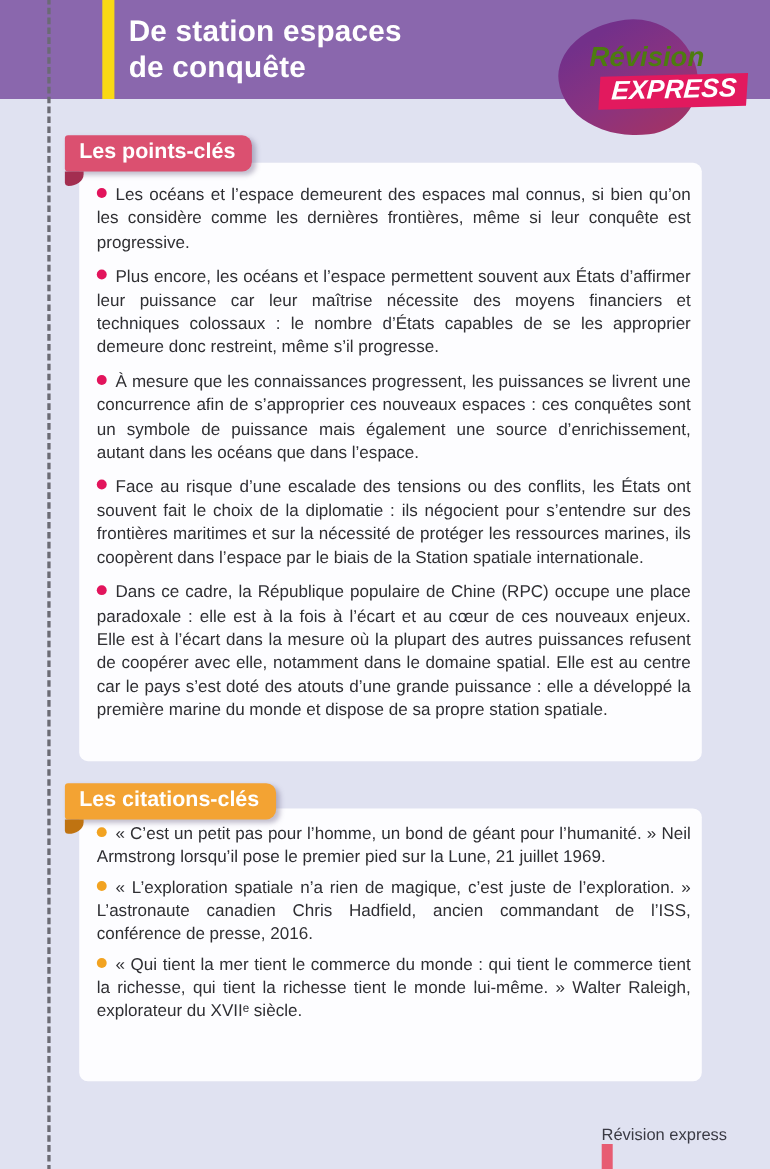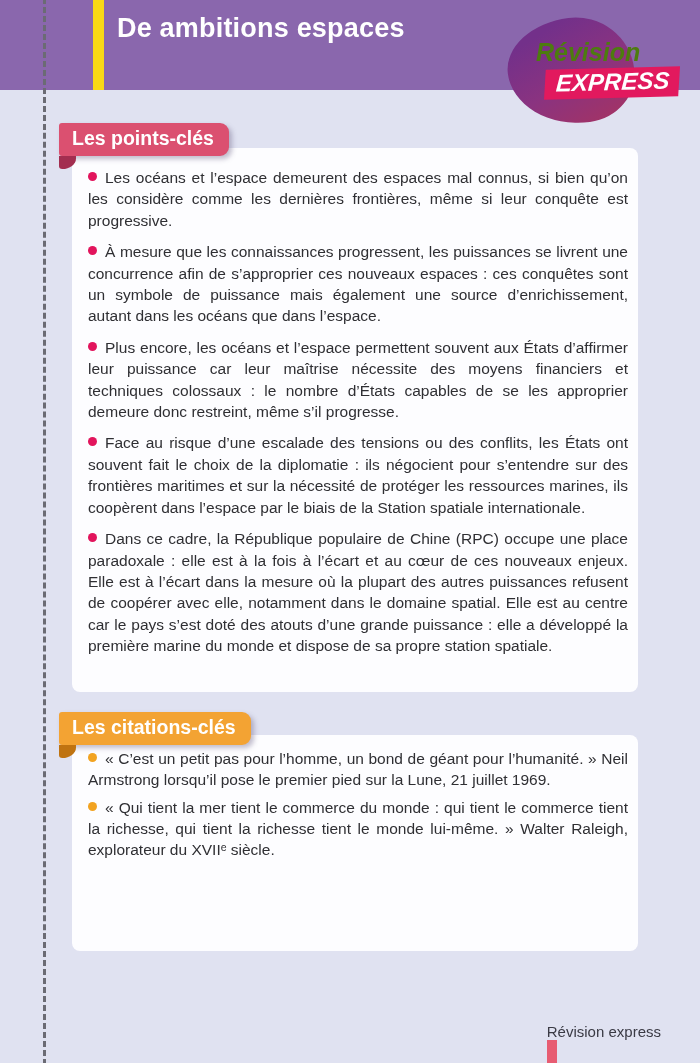--- a/index.html
+++ b/index.html
@@ -54,21 +54,21 @@
   .ribbon.points{top:123px;background:var(--c-ribbon_points,#DB5070);}
   .ribbon.points::after{background:var(--c-fold_points,#A32E50);}
   .ribbon.citations{top:712px;background:var(--c-ribbon_citations,#F3A333);}
   .ribbon.citations::after{background:var(--c-fold_citations,#BF7311);}
   
   .card{
     position:absolute;left:72px;width:566px;background:var(--c-card_bg,#FDFDFF);
     border-radius:8px;z-index:2;box-sizing:border-box;
   }
   .card.points{top:148px;height:544px;padding:19px 10px 0 16px;}
-  .card.citations{top:735px;height:216px;padding:13px 10px 0 16px;}
+  .card.citations{top:735px;height:248px;padding:13px 10px 0 16px;}
   .card p{
     margin:0 0 10px 0;text-align:justify;
     font-size:15.5px;line-height:21.4px;
   }
   .card.citations p{line-height:21px;margin-bottom:7px;}
   .dot{
     display:inline-block;width:9px;height:9px;border-radius:50%;
     margin:0 8px 1px 0;vertical-align:1px;
   }
   .card.points .dot{background:var(--c-bullet_points,#E2145C);}
@@ -82,49 +82,51 @@
   .footer-num{font-size:16.5px;font-weight:bold;color:var(--c-text,#2F2F33);padding-top:5px;margin-left:19px;}
 </style>
 </head>
 <body>
 
 <div class="header">
   <div class="yellow-bar"></div>
 </div>
 
 <div class="page-title">
-  <span>De ambitions espaces</span>
+  <span>De station espaces</span>
+  <span>de conquête</span>
 </div>
 
 <div class="dashed-line"></div>
 
 <div class="logo">
   <div class="logo-blob"></div>
   <div class="logo-revision">Révision</div>
   <div class="logo-express">EXPRESS</div>
 </div>
 
 <div class="ribbon points">
   <span>Les points-clés</span>
 </div>
 
 <div class="card points">
   <p><span class="dot"></span><span>Les océans et l’espace demeurent des espaces mal connus, si bien qu’on les considère comme les dernières frontières, même si leur conquête est progressive.</span></p>
+  <p><span class="dot"></span><span>Plus encore, les océans et l’espace permettent souvent aux États d’affirmer leur puissance car leur maîtrise nécessite des moyens financiers et techniques colossaux : le nombre d’États capables de se les approprier demeure donc restreint, même s’il progresse.</span></p>
   <p><span class="dot"></span><span>À mesure que les connaissances progressent, les puissances se livrent une concurrence afin de s’approprier ces nouveaux espaces : ces conquêtes sont un symbole de puissance mais également une source d’enrichissement, autant dans les océans que dans l’espace.</span></p>
-  <p><span class="dot"></span><span>Plus encore, les océans et l’espace permettent souvent aux États d’affirmer leur puissance car leur maîtrise nécessite des moyens financiers et techniques colossaux : le nombre d’États capables de se les approprier demeure donc restreint, même s’il progresse.</span></p>
   <p><span class="dot"></span><span>Face au risque d’une escalade des tensions ou des conflits, les États ont souvent fait le choix de la diplomatie : ils négocient pour s’entendre sur des frontières maritimes et sur la nécessité de protéger les ressources marines, ils coopèrent dans l’espace par le biais de la Station spatiale internationale.</span></p>
   <p><span class="dot"></span><span>Dans ce cadre, la République populaire de Chine (RPC) occupe une place paradoxale : elle est à la fois à l’écart et au cœur de ces nouveaux enjeux. Elle est à l’écart dans la mesure où la plupart des autres puissances refusent de coopérer avec elle, notamment dans le domaine spatial. Elle est au centre car le pays s’est doté des atouts d’une grande puissance : elle a développé la première marine du monde et dispose de sa propre station spatiale.</span></p>
 </div>
 
 <div class="ribbon citations">
   <span>Les citations-clés</span>
 </div>
 
 <div class="card citations">
   <p><span class="dot"></span><span>« C’est un petit pas pour l’homme, un bond de géant pour l’humanité. » Neil Armstrong lorsqu’il pose le premier pied sur la Lune, 21 juillet 1969.</span></p>
+  <p><span class="dot"></span><span>« L’exploration spatiale n’a rien de magique, c’est juste de l’exploration. » L’astronaute canadien Chris Hadfield, ancien commandant de l’ISS, conférence de presse, 2016.</span></p>
   <p><span class="dot"></span><span>« Qui tient la mer tient le commerce du monde : qui tient le commerce tient la richesse, qui tient la richesse tient le monde lui-même. » Walter Raleigh, explorateur du XVIIᵉ siècle.</span></p>
 </div>
 
 <div class="footer">
   <div class="footer-label">Révision express</div>
   <div class="footer-bar"></div>
   <div class="footer-num">33</div>
 </div>
 
 </body></html>

